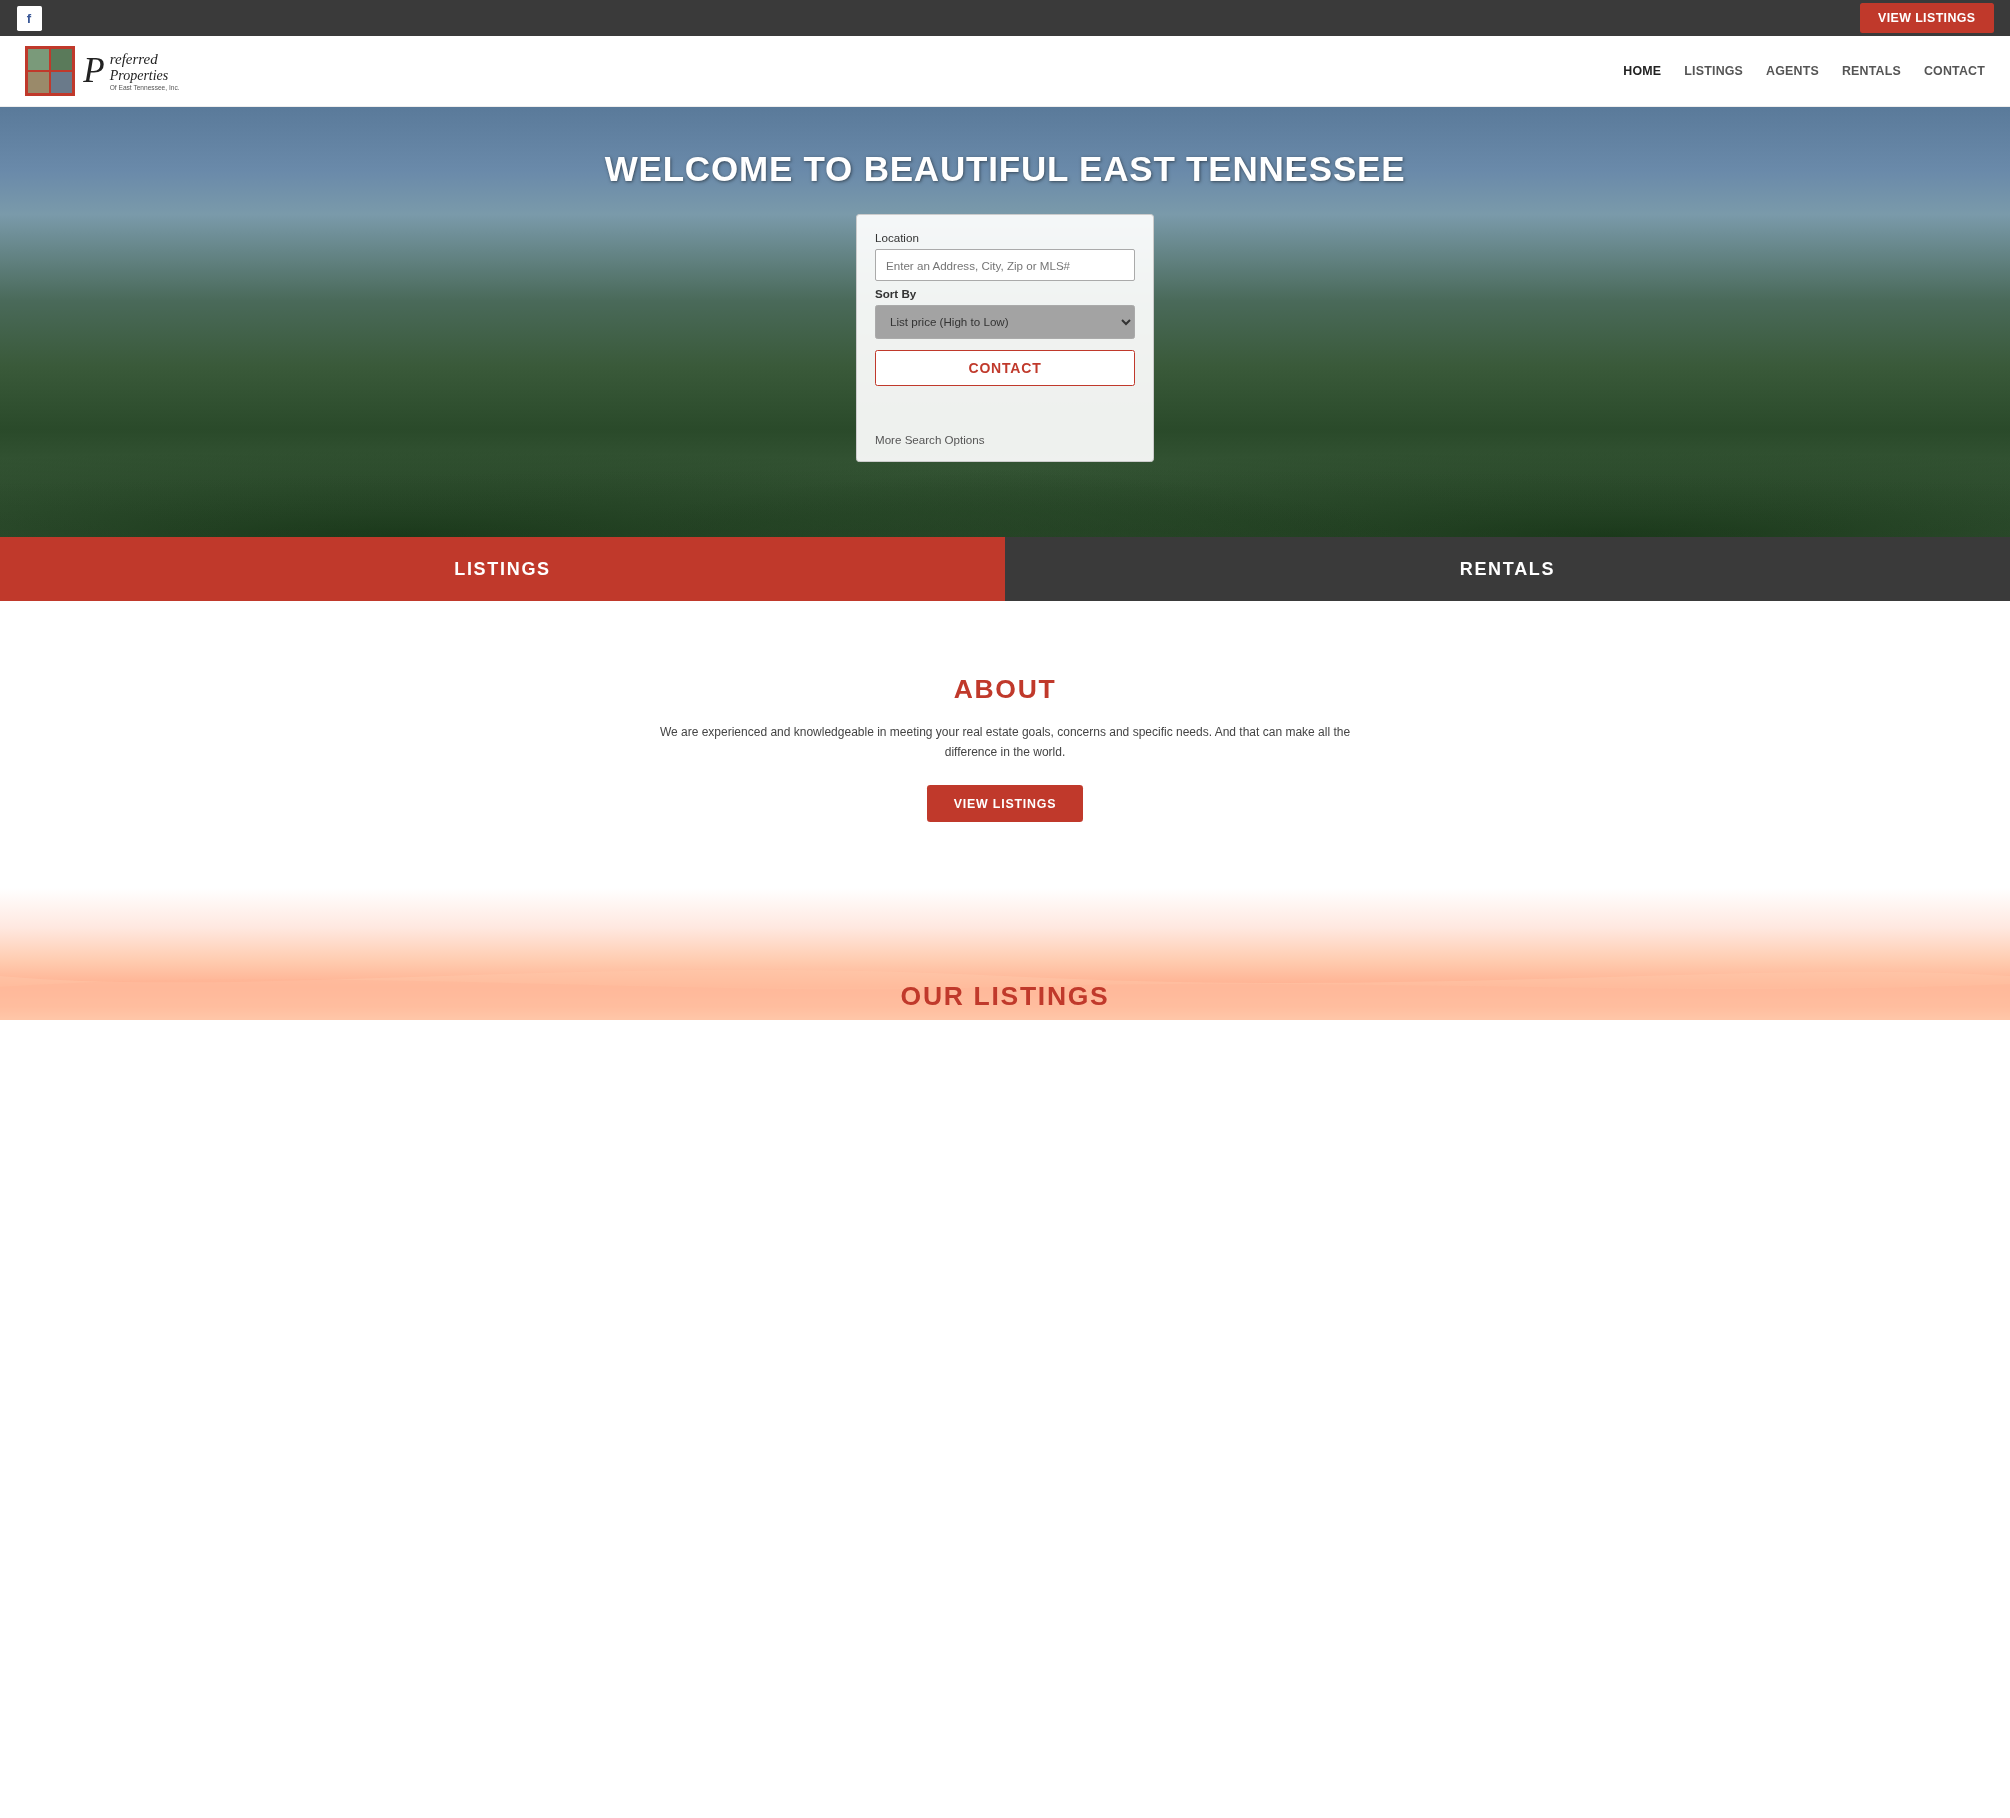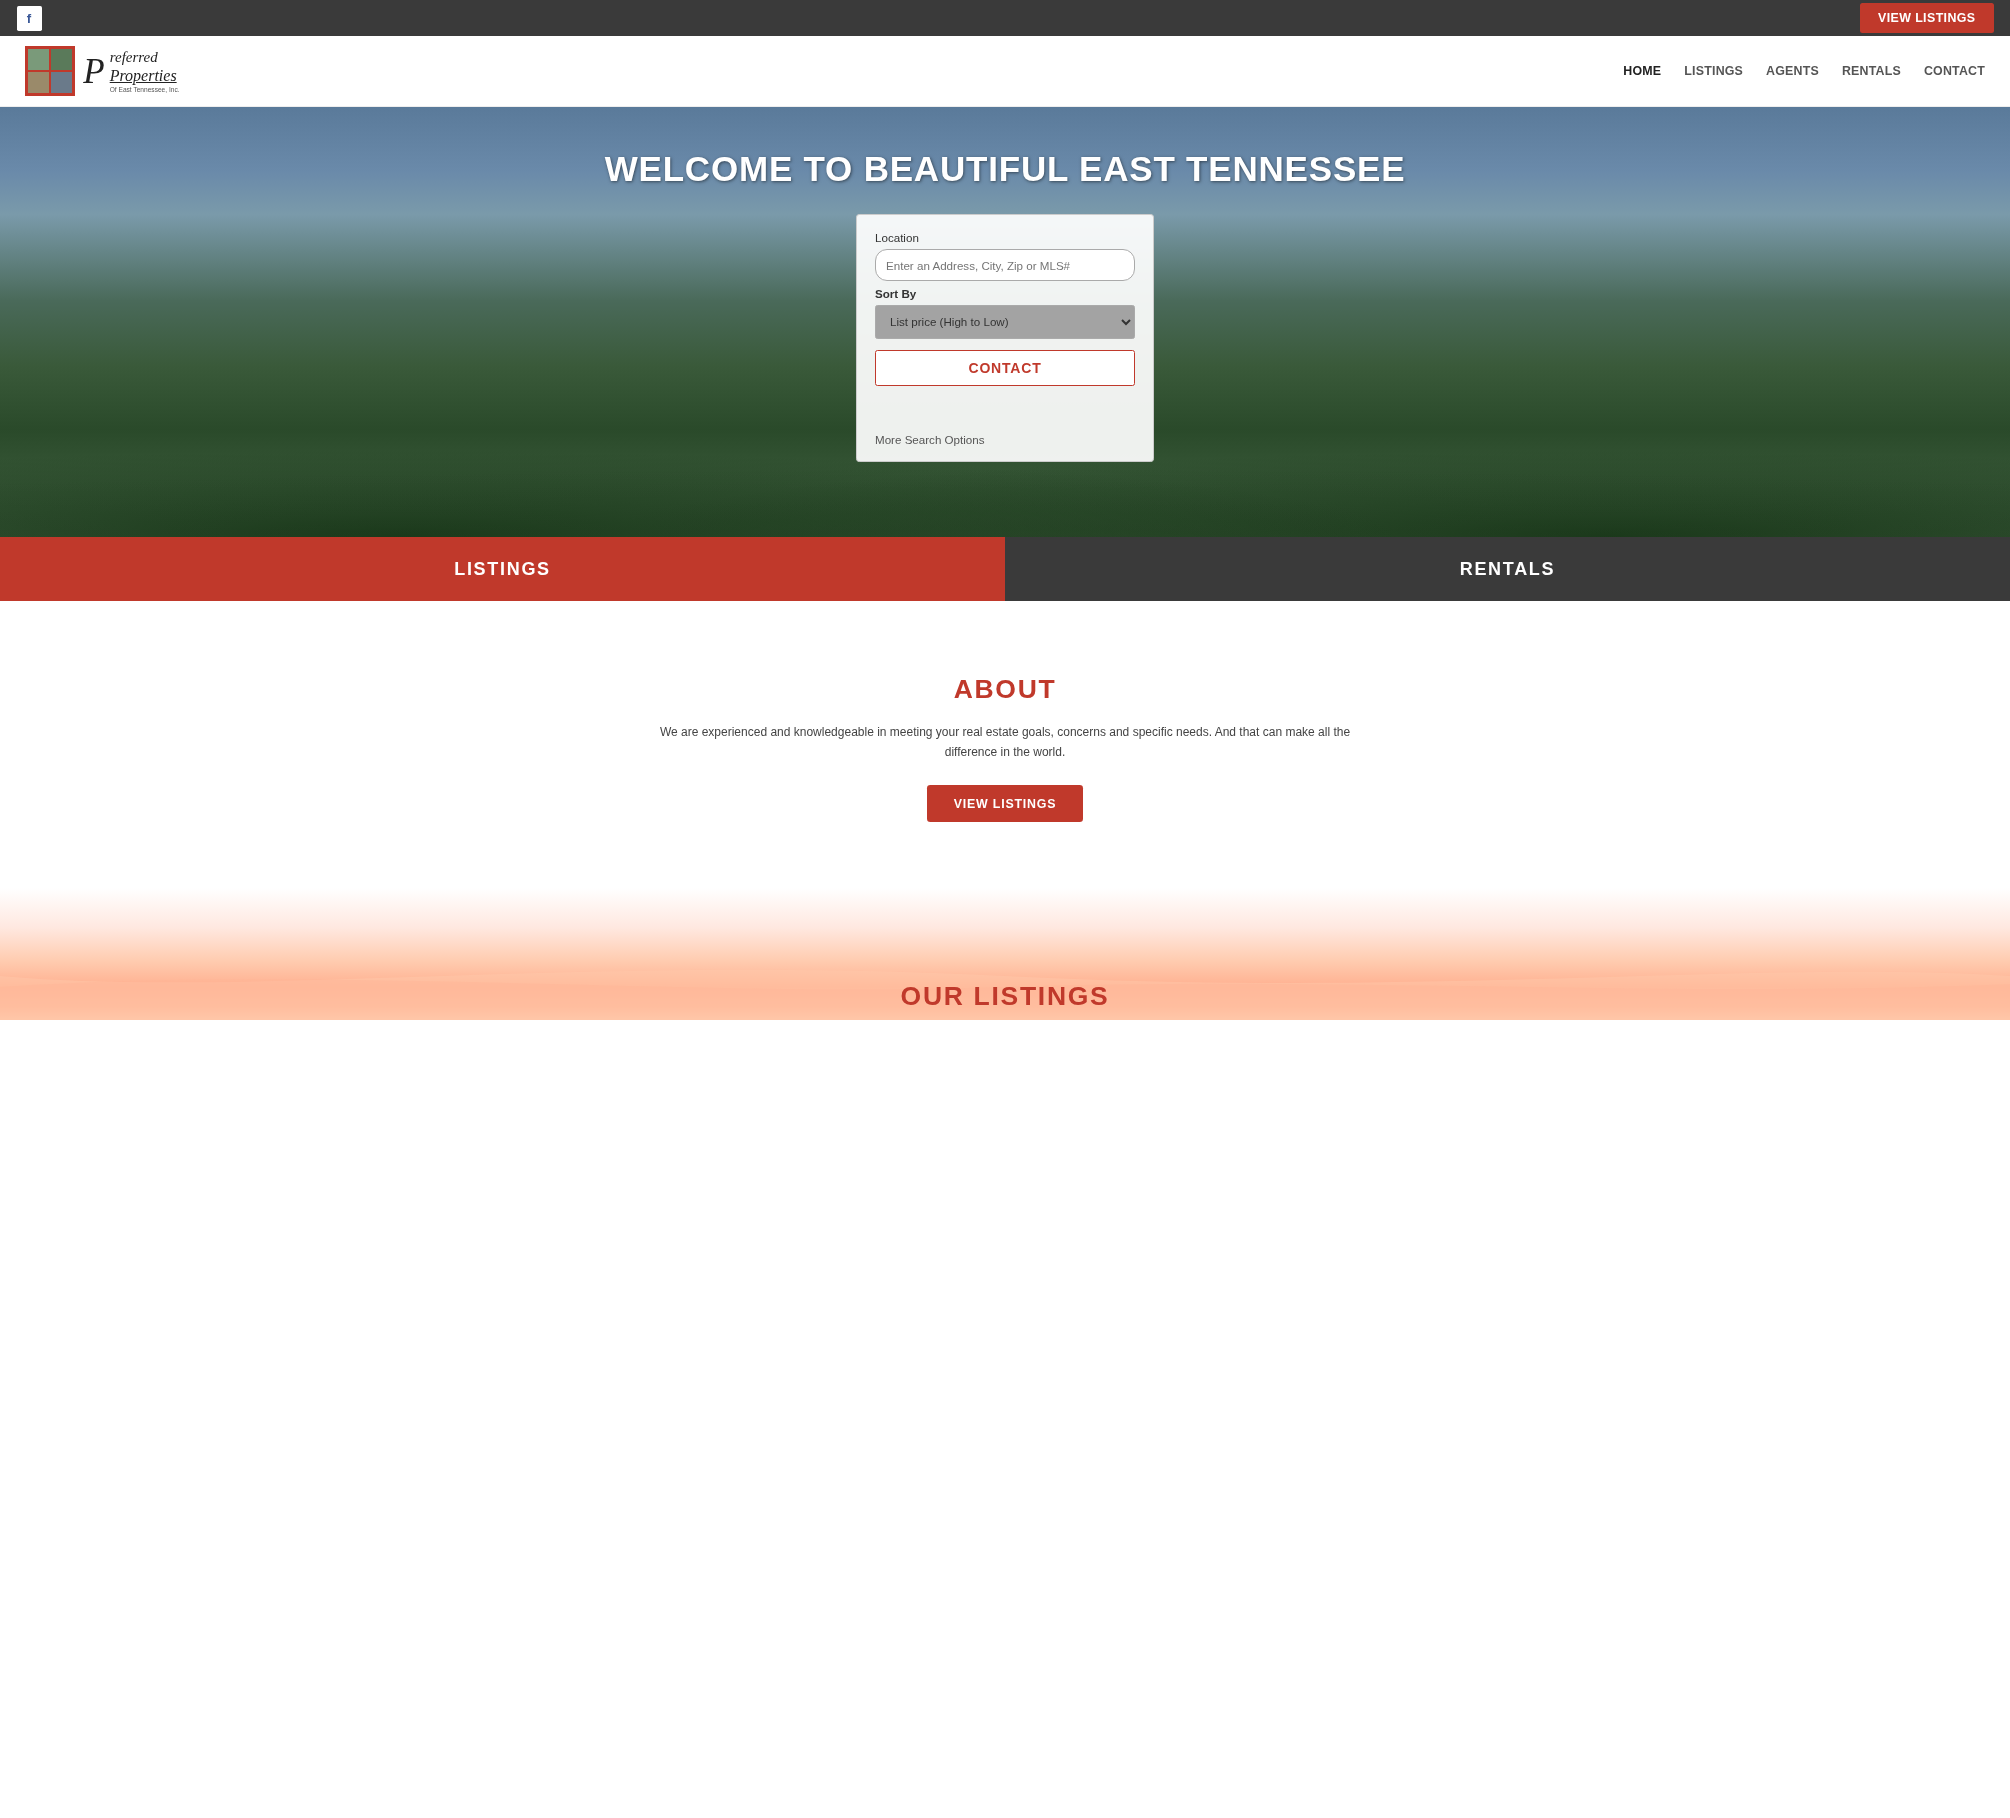--- a/index.html
+++ b/index.html
@@ -88,25 +88,24 @@
       flex-direction: column;
       line-height: 1.2;
     }
     .logo-preferred {
       font-size: 15px;
       font-style: italic;
       color: #222;
       font-family: Georgia, serif;
     }
     .logo-properties {
-      font-size: 16px;
+      font-size: 14px;
       font-style: italic;
       color: #222;
       font-family: Georgia, serif;
-      text-decoration: underline;
     }
     .logo-sub {
       font-size: 6.6px;
       color: #555;
     }
     nav {
       display: flex;
       gap: 23px;
       align-items: center;
     }
@@ -185,21 +184,21 @@
     .search-label {
       font-size: 11.6px;
       font-weight: normal;
       color: #333;
       margin-bottom: 5px;
       display: block;
     }
     .search-input {
       width: 100%;
       border: 0.8px solid #aaa;
-      border-radius: 12px;
+      border-radius: 2px;
       padding: 8.3px 10px;
       font-size: 11.6px;
       color: #666;
       outline: none;
       margin-bottom: 6px;
     }
     .sort-label {
       font-size: 11.6px;
       font-weight: bold;
       color: #333;

